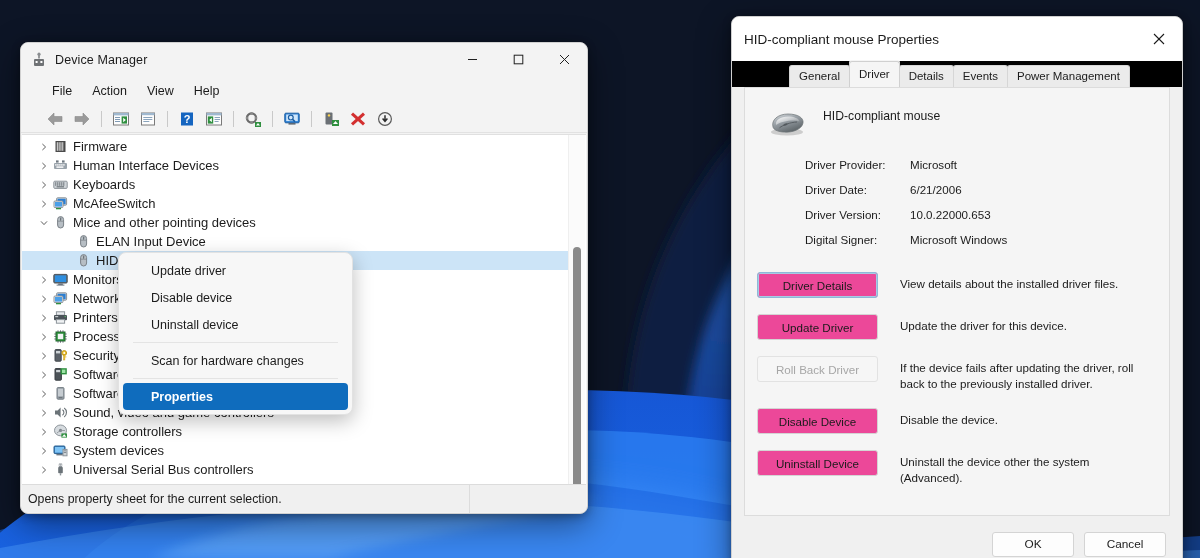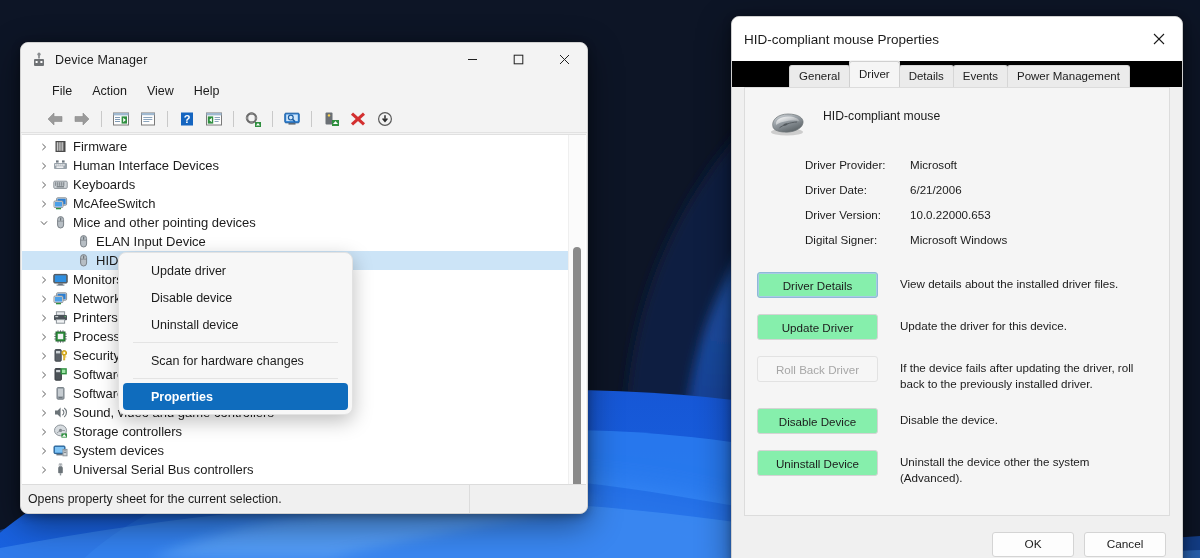--- a/index.html
+++ b/index.html
@@ -236,21 +236,21 @@
     margin: 14px 0 0 60px;
   }
   .info-row { display: flex; height: 25px; align-items: center; }
   .info-label { width: 105px; font-size: 11.6px; color: #1b1b1b; }
   .info-value { font-size: 11.6px; color: #1b1b1b; }
 
   #btn-rows { margin: 20px 0 0 12px; }
   .btn-row { display: flex; align-items: flex-start; margin-bottom: 16px; }
   .dlg-btn {
     width: 121px; height: 26px;
-    background: #86efac;
+    background: #ec4899;
     border: 1px solid #d4d4d4;
     border-radius: 3px;
     font-size: 11.6px; color: #1b1b1b;
     display: flex; align-items: center; justify-content: center;
     flex: 0 0 auto;
   }
   .dlg-btn.focus { border: 1px solid #8fb8d8; box-shadow: 0 0 0 1px #a8cbe4 inset; }
   .dlg-btn.disabled { color: #a6a6a6; background: #f6f6f6; border-color: #e2e2e2; }
   .btn-desc {
     font-size: 11.6px; color: #1b1b1b;

